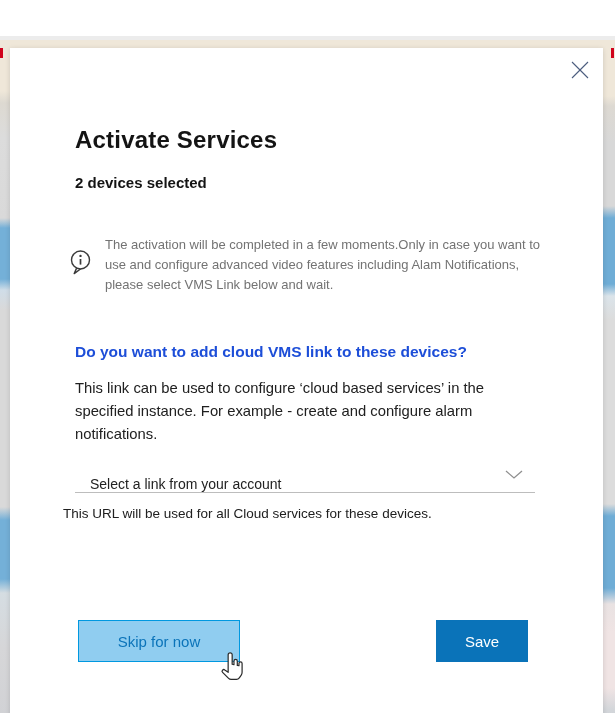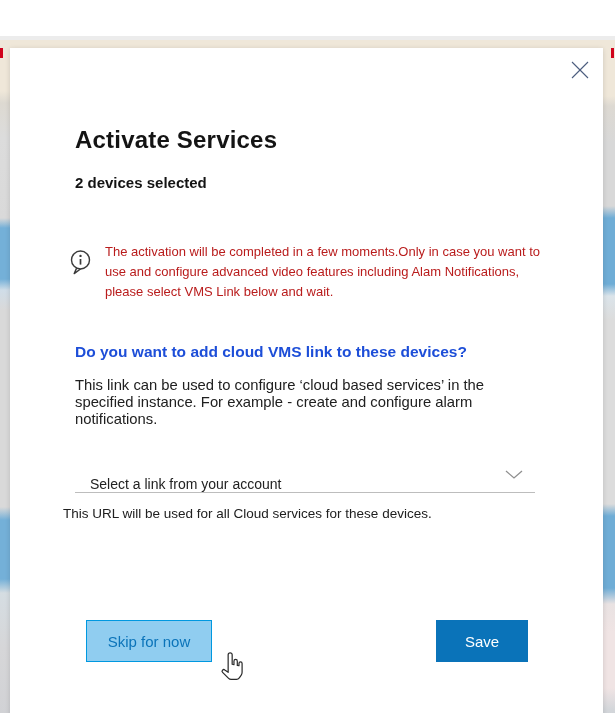--- a/index.html
+++ b/index.html
@@ -62,50 +62,50 @@
   .dlg-title {
     position:absolute; left:65px; top:78px;
     font-size:24px; font-weight:700; letter-spacing:0.2px; color:#141414;
   }
   .dlg-subtitle {
     position:absolute; left:65px; top:126px;
     font-size:15px; color:#141414;font-weight:bold;
   }
   .info-icon { position:absolute; left:58px; top:201px; }
   .info-text {
-    position:absolute; left:95px; top:194px; width:452px;
-    font-size:13px; line-height:20px; color:#b91c1c;
+    position:absolute; left:95px; top:187px; width:452px;
+    font-size:13px; line-height:20px; color:#737373;
   }
   .dlg-question {
     position:absolute; left:65px; top:295px;
     font-size:15.5px; font-weight:700; color:#1d4ed8;
   }
   .dlg-description {
     position:absolute; left:65px; top:329px; width:452px;
-    font-size:14.8px; line-height:17px; color:#202020;
+    font-size:14.8px; line-height:23px; color:#202020;
   }
   .select-box {
     position:absolute; left:65px; top:407px; width:460px; height:38px;
     border-bottom:1px solid #bdbdbd;
     display:flex; align-items:flex-end; cursor:pointer; background:#fff;
   }
   .select-value { margin-left:15px; font-size:14px; color:#222; }
   .select-chevron { position:absolute; right:12px; top:15px; line-height:0; }
   .url-note {
     position:absolute; left:53px; top:458px;
     font-size:13.5px; color:#202020;text-align:right;
   }
   .btn {
     position:absolute; top:572px; height:42px;
     font-family:"Liberation Sans", sans-serif; font-size:15px;
     display:flex; align-items:center; justify-content:center;
     cursor:pointer;
   }
   .btn-skip {
-    left:76px; width:126px;
+    left:68px; width:162px;
     background:var(--skip-fill);
     border:1.5px solid var(--skip-border);
     color:var(--primary-blue);
   }
   .btn-save {
     left:426px; width:92px;
     background:var(--primary-blue);
     border:none; color:#fff;
   }
   .cursor-hand {

